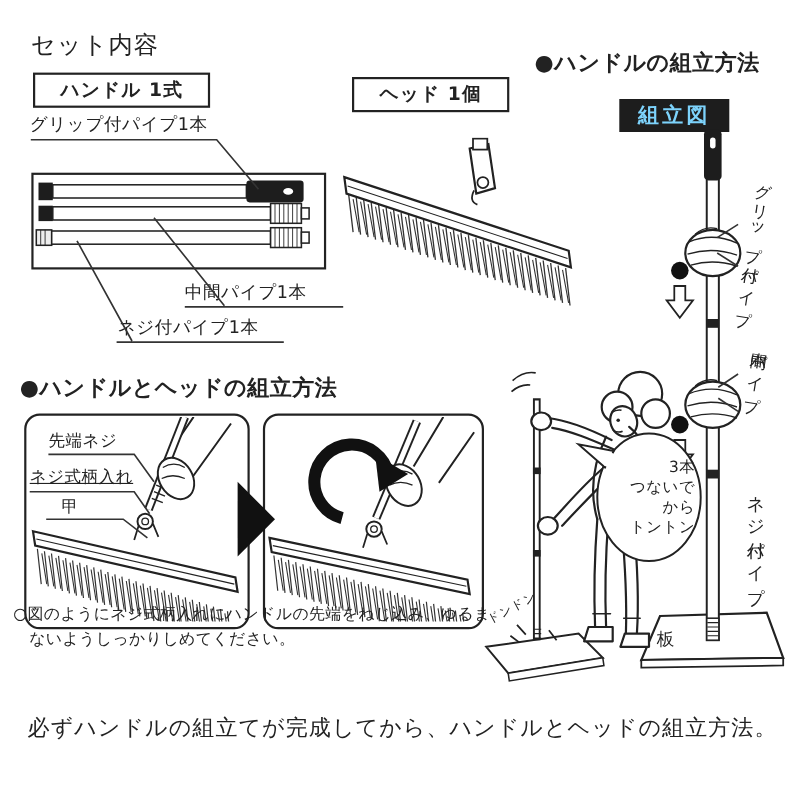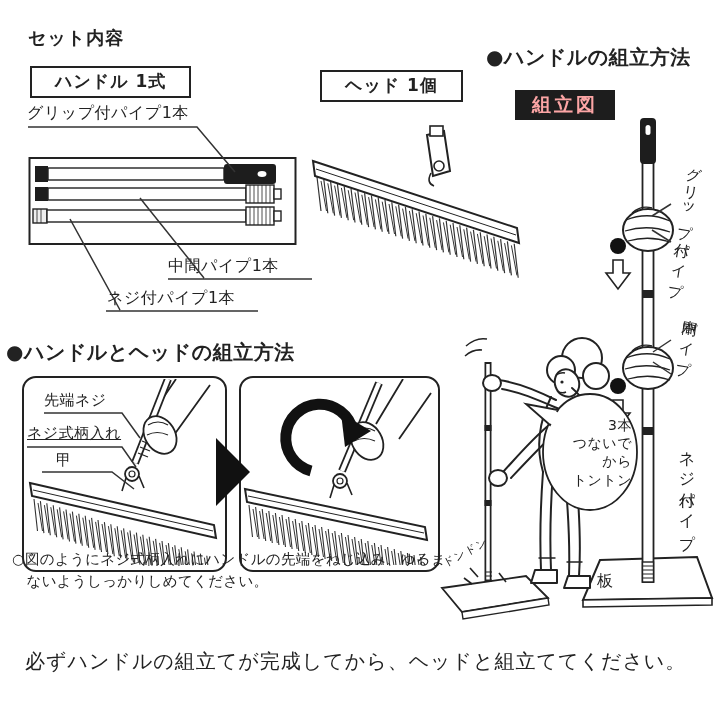--- a/index.html
+++ b/index.html
@@ -1,26 +1,26 @@
 <!DOCTYPE html>
 <html><head>
 <meta charset="utf-8">
 <style>
   html,body{margin:0;padding:0;}
   body{width:720px;height:720px;position:relative;background:#fff;
        font-family:"DejaVu Sans","Liberation Sans",sans-serif;color:#222;}
   .abs{position:absolute;}
-  .h1{font-size:18px;font-weight:700;letter-spacing:1px;}
+  .h1{font-size:22px;font-weight:400;letter-spacing:1px;}
   .h2{font-size:20px;font-weight:700;letter-spacing:.5px;}
   .boxlabel{border:2px solid #222;padding:2px 23px 3px;font-size:17px;font-weight:700;
             background:#fff;letter-spacing:1px;}
   .lbl{font-size:16px;letter-spacing:.5px;}
   .small-lbl{font-size:15px;letter-spacing:.5px;}
-  .badge{background:#1d1d1d;color:#fca5a5;font-size:19px;font-weight:700;letter-spacing:3px;
-         width:100px;height:30px;display:flex;align-items:center;justify-content:center;}
+  .badge{background:#1d1d1d;color:#7dd3fc;font-size:19px;font-weight:700;letter-spacing:3px;
+         width:100px;height:30px;display:flex;align-items:center;justify-content:center;margin-left:48px;}
   .vtext{writing-mode:vertical-rl;text-orientation:upright;font-size:15px;letter-spacing:2px;}
   .panel{border:2.5px solid #222;border-radius:14px;background:#fff;}
   .note{font-size:14.5px;line-height:1.5;width:430px;text-indent:-1em;padding-left:1em;letter-spacing:.3px;}
   .footer{font-size:20px;letter-spacing:1px;font-weight:500;}
   .bubble-text{font-size:14px;line-height:1.3;text-align:right;white-space:pre-line;letter-spacing:.5px;}
   .sfx{font-size:11px;transform:rotate(-28deg);letter-spacing:1px;}
   svg{display:block;}
 </style>
 </head>
 <body>
@@ -30,21 +30,21 @@
 <div class="abs boxlabel" style="left:30px;top:66px;">ハンドル 1式</div>
 <div class="abs lbl" style="left:27px;top:103px;">グリップ付パイプ1本</div>
 <div class="abs lbl" style="left:168px;top:256px;text-align:right;">中間パイプ1本</div>
 <div class="abs lbl" style="left:107px;top:288px;">ネジ付パイプ1本</div>
 
 <div class="abs boxlabel" style="left:320px;top:70px;">ヘッド 1個</div>
 
 <div class="abs h2" style="left:486px;top:44px;">●ハンドルの組立方法</div>
 <div class="abs badge" style="left:515px;top:90px;">組立図</div>
 
-<div class="abs h2" style="left:6px;top:339px;">●ハンドルとヘッドの組立方法</div>
+<div class="abs h2" style="left:18px;top:339px;">●ハンドルとヘッドの組立方法</div>
 
 <svg class="abs" style="left:28px;top:150px;" width="270" height="100" viewBox="0 0 270 100">
   <rect x="1.5" y="8" width="266" height="86" fill="#fff" stroke="#222" stroke-width="2"></rect>
 
   <g>
     <rect x="7" y="16" width="13" height="16" fill="#1d1d1d"></rect>
     <rect x="20" y="18" width="176" height="12" fill="#fff" stroke="#222" stroke-width="1.4"></rect>
     <rect x="196" y="14" width="52" height="20" rx="3" fill="#1d1d1d"></rect>
     <ellipse cx="234" cy="24" rx="4.5" ry="3" fill="#fff"></ellipse>
   </g>
@@ -116,21 +116,21 @@
     <path d="M70,92 A34,34 0 1 1 112,52" fill="none" stroke="#111" stroke-width="11"></path>
     <polygon points="100,34 130,52 104,68" fill="#111"></polygon>
   </g>
 </svg>
 
 <div class="abs small-lbl" style="left:44px;top:391px;">先端ネジ</div>
 <div class="abs small-lbl" style="left:27px;top:424px;text-decoration:underline;">ネジ式柄入れ</div>
 <div class="abs small-lbl" style="left:56px;top:451px;">甲</div>
 
 <div class="abs note" style="left:12px;top:549px;">○図のようにネジ式柄入れにハンドルの先端をねじ込み、ゆるまないようしっかりしめてください。</div>
-<div class="abs footer" style="left:25px;top:648px;width:684px;">必ずハンドルの組立てが完成してから、ヘッドと組立ててください。</div>
+<div class="abs footer" style="left:25px;top:648px;width:684px;">必ずハンドルの組立てが完成してから、ハンドルとヘッドの組立方法。</div>
 
 <svg class="abs" style="left:560px;top:110px;" width="160" height="512" viewBox="0 0 160 512">
   <defs>
     <g id="fist">
       <ellipse cx="88" cy="120" rx="25" ry="21" fill="#fff" stroke="#222" stroke-width="2"></ellipse>
       <path d="M66,110 q22,-9 44,1 M65,121 q23,-7 45,1 M68,131 q21,-6 42,1" fill="none" stroke="#222" stroke-width="1.3"></path>
       <path d="M72,103 q9,-8 20,-5" fill="none" stroke="#222" stroke-width="1.3"></path>
     </g>
     <g id="dotarrow">
       <circle cx="58" cy="136" r="8" fill="#111"></circle>

